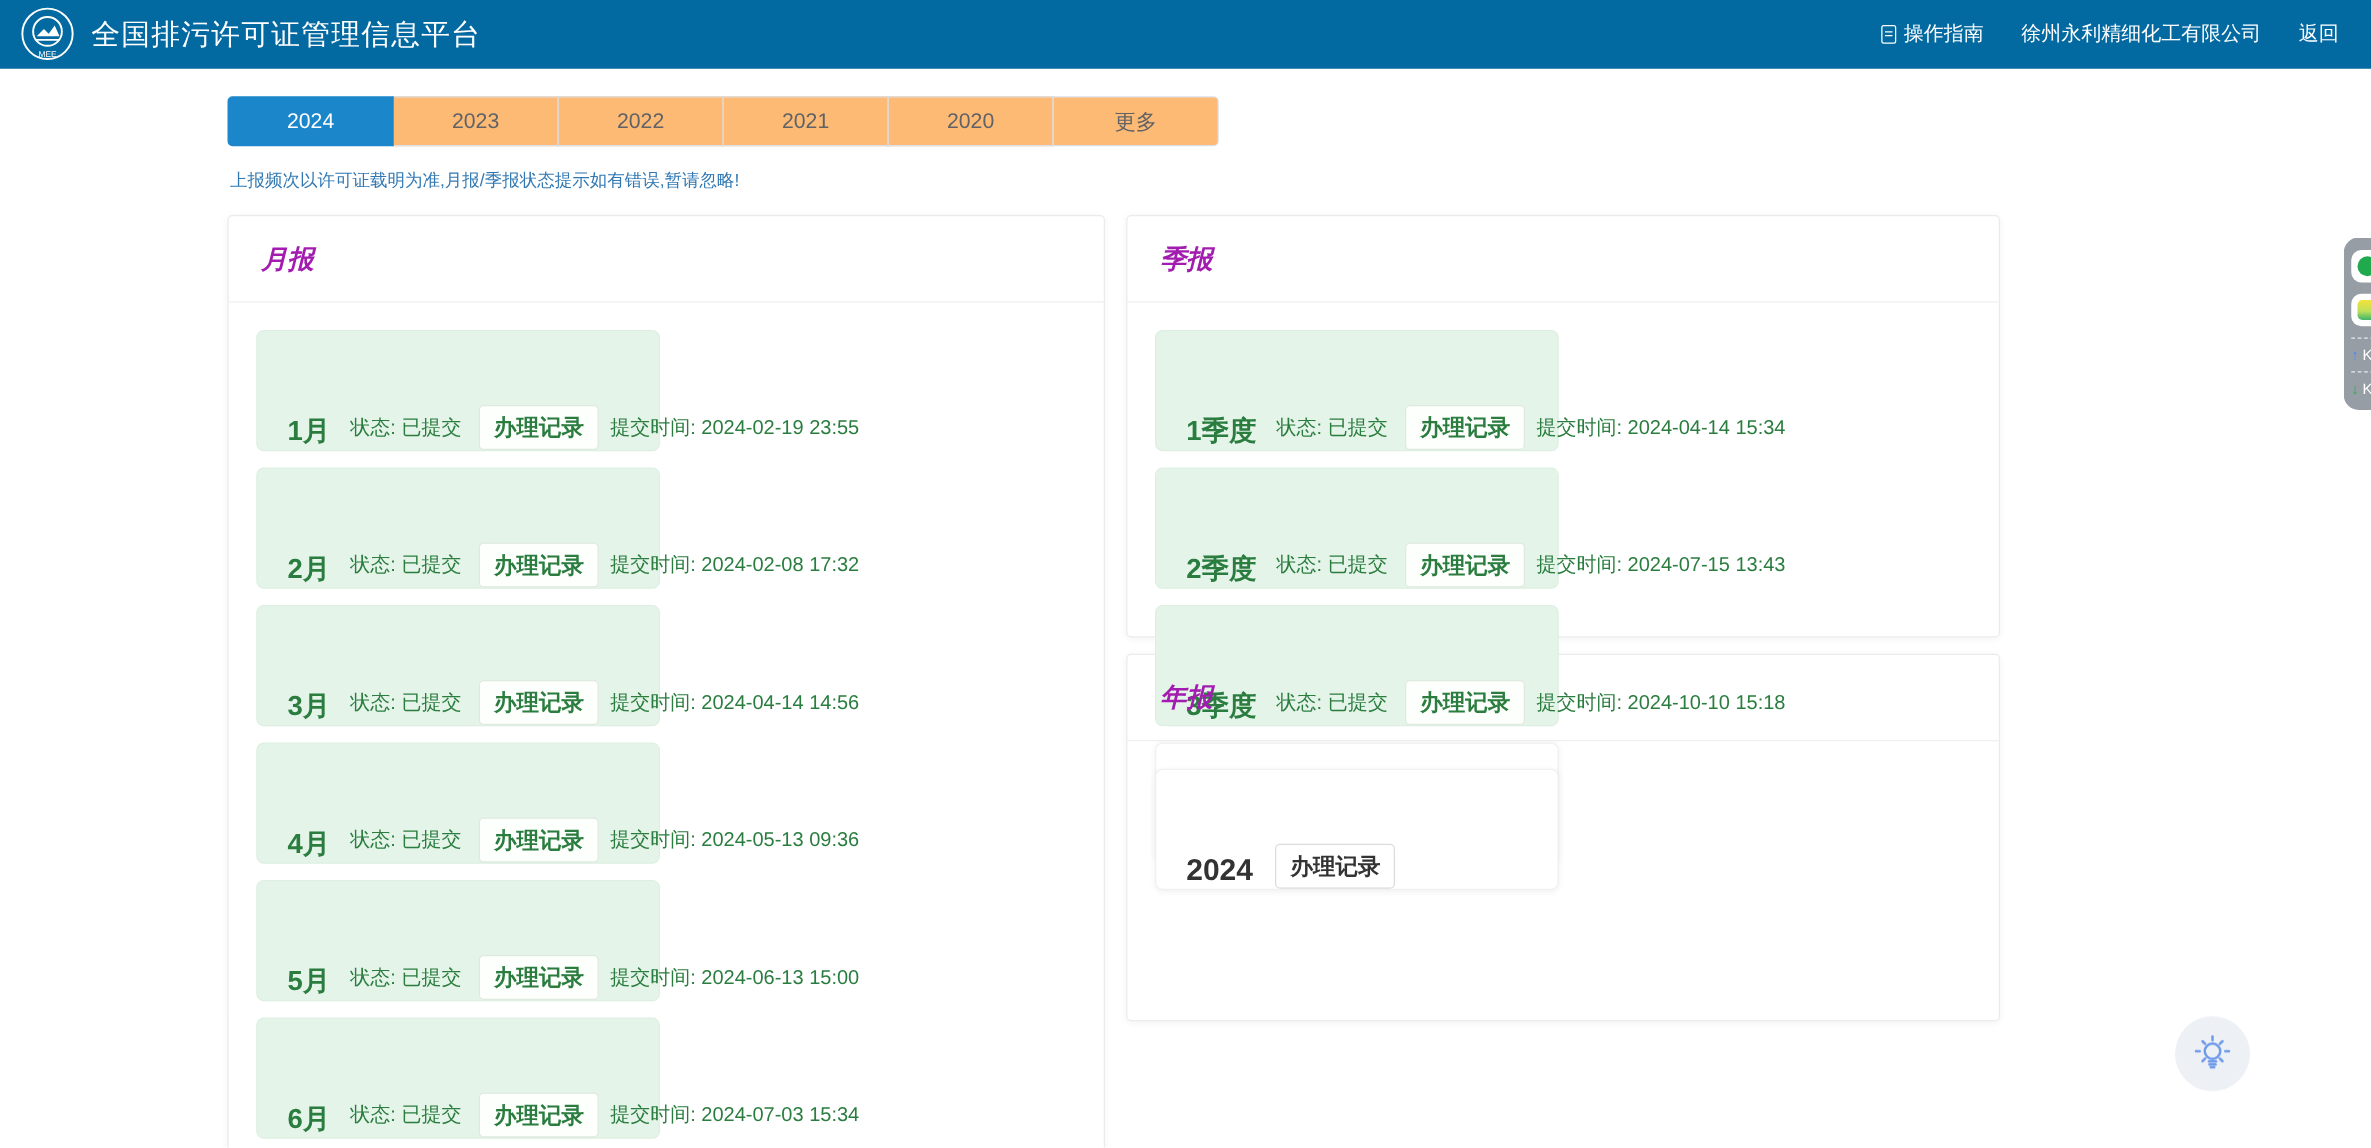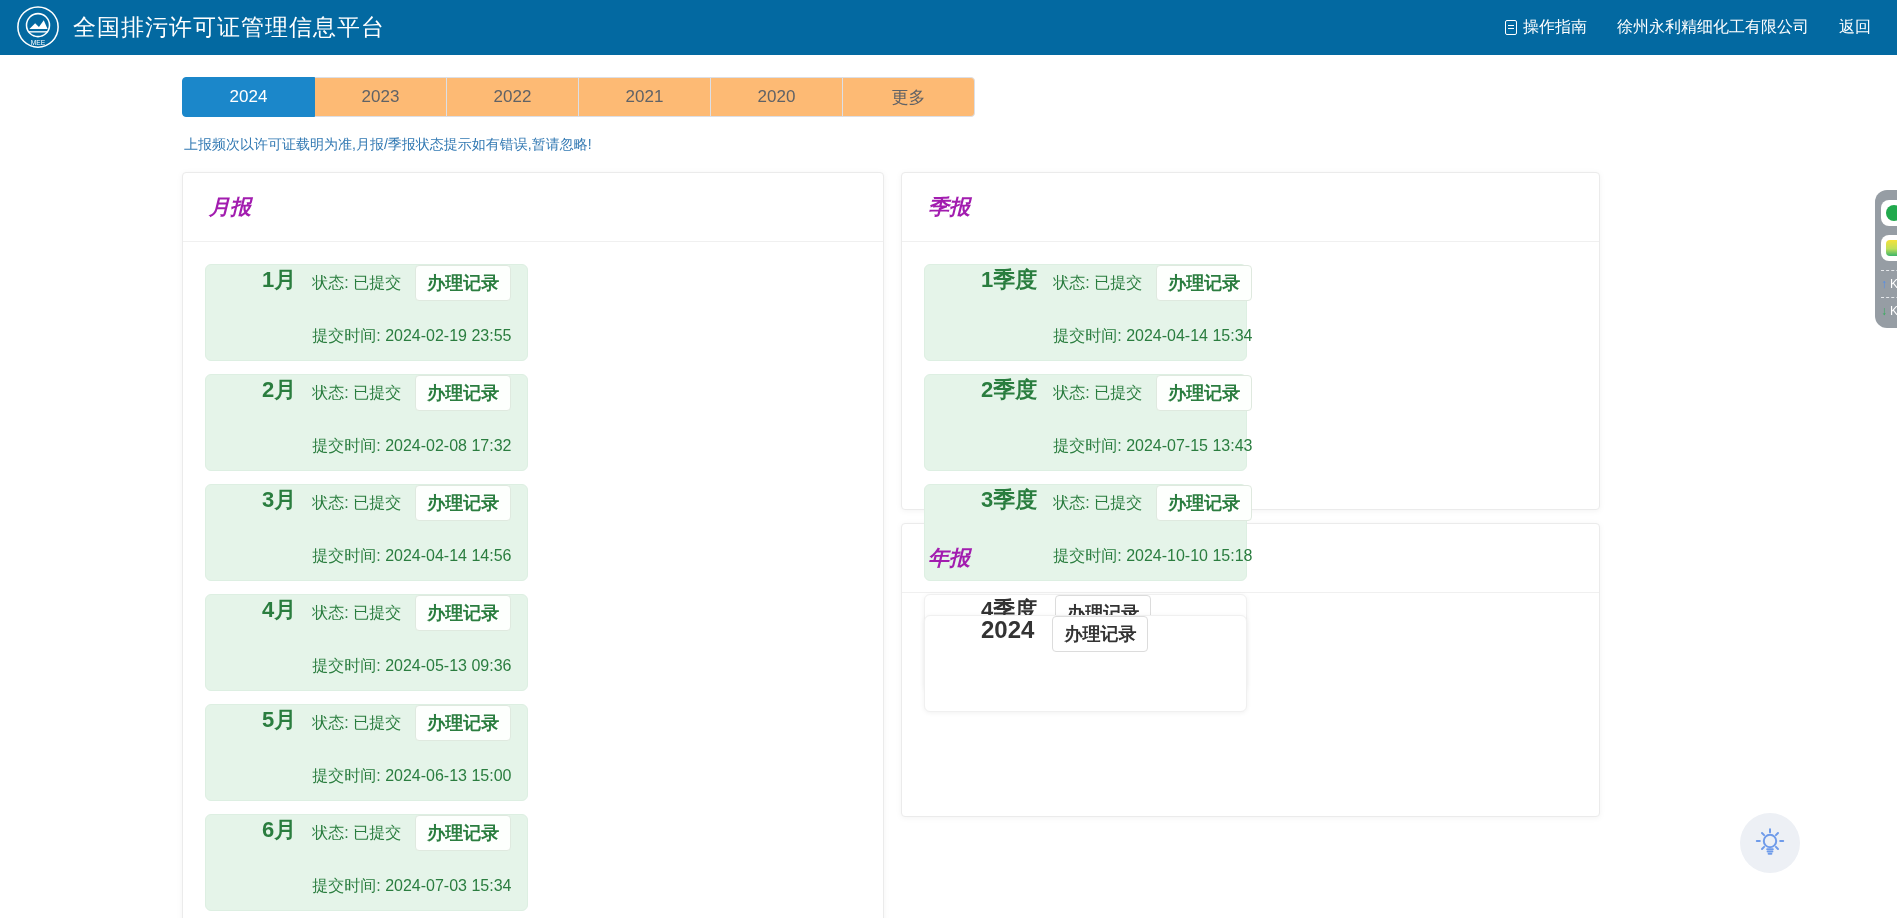--- a/index.html
+++ b/index.html
@@ -34,30 +34,30 @@
 
   .panel { background:#fff; border:1px solid #ebebeb; border-radius:4px;
            box-shadow:0 1px 6px rgba(0,0,0,.05); }
   .panel-header { height:69px; display:flex; align-items:center; padding:0 26px;
                   border-bottom:1px solid #f0f0f0; font-size:21px; font-weight:bold; color:#a21caf;font-style:italic; }
   .cards { display:flex; flex-wrap:wrap; gap:13px 12px; padding:22px 22px; }
 
   .panel-quarterly { height:338px; margin-bottom:13px; }
   .panel-annual    { height:294px; }
 
-  .card { width:323px; height:97px; border-radius:6px; display:flex; align-items:flex-start;padding-left:32px; }
+  .card { width:323px; height:97px; border-radius:6px; display:flex; align-items:flex-end; }
   .card.done    { background:#e5f4e9; border:1px solid #ddefe2; }
   .card.pending { background:#fff;    border:1px solid #f0f0f0; box-shadow:0 1px 5px rgba(0,0,0,.06); }
 
   .period { margin-left:24px; font-size:22px; font-weight:bold; white-space:nowrap; }
   .done .period    { color:#2a7d3f; }
   .pending .period { color:#333; }
   .panel-annual .period { font-size:24px; }
 
-  .info { margin-left:16px; display:flex; flex-direction:column; gap:25px; }
+  .info { margin-left:16px; display:flex; flex-direction:row; gap:9px; }
   .row  { display:flex; align-items:center; gap:14px; font-size:16px; color:#2a7d3f; white-space:nowrap; }
 
   .record-btn { font-size:18px; font-weight:bold; padding:5px 11px; border-radius:4px;
                 cursor:pointer; font-family:inherit; background:#fdfffd; }
   .done .record-btn    { border:1px solid #dfe9df; color:#2a7d3f; }
   .pending .record-btn { border:1px solid #dcdcdc; color:#333; margin-left:18px; background:#fff; }
 
   
   .bulb-btn { position:fixed; left:1740px; top:813px; width:60px; height:60px; border-radius:50%;
               background:#edf0f5; display:flex; align-items:center; justify-content:center; cursor:pointer; }

